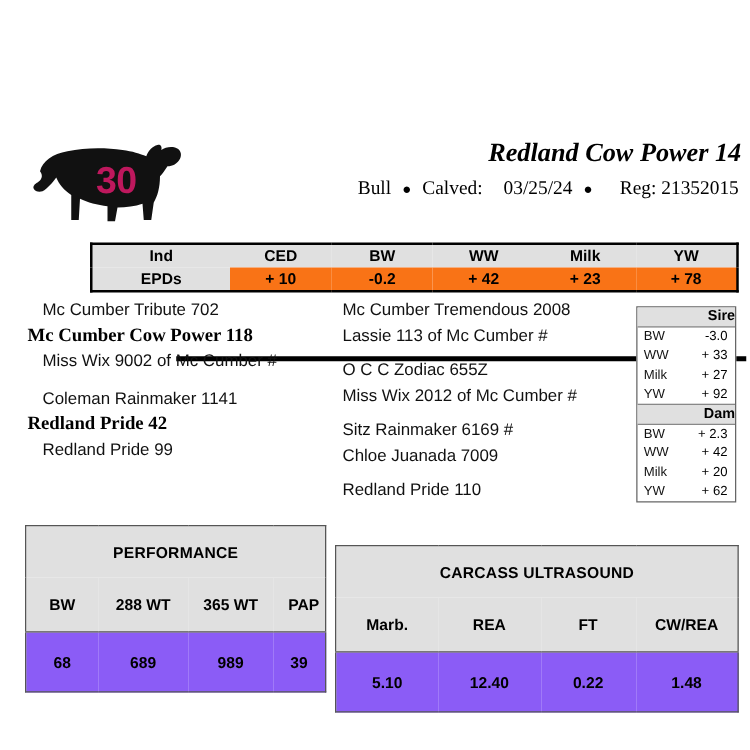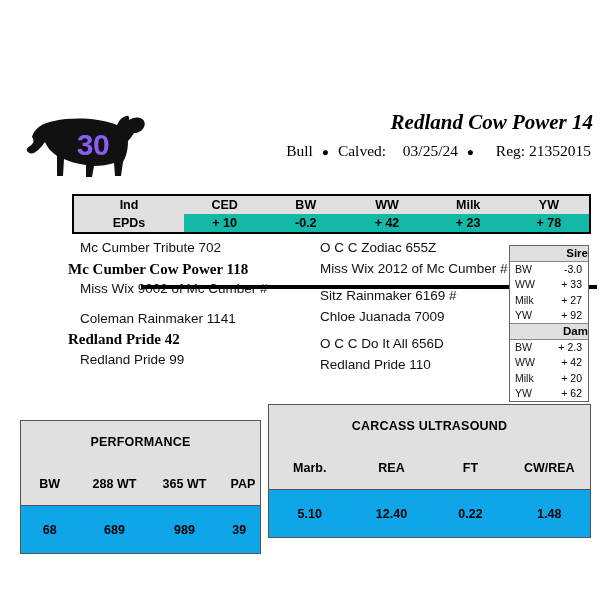--- a/index.html
+++ b/index.html
@@ -31,21 +31,21 @@
   #lot-number {
     position: absolute;
     left: 0; top: 0;
     width: 142px; height: 78px;
     display: flex;
     align-items: center;
     justify-content: center;
     font-family: "Liberation Sans", sans-serif;
     font-weight: bold;
     font-size: 30px;
-    color: #8b5cf6;
+    color: #be185d;
     letter-spacing: -0.5px;
     padding-left: 8px;
     box-sizing: border-box;
   }
   #title-block {
     position: absolute;
     left: 165px; top: 0;
     width: 432px;
     text-align: right;
   }
@@ -90,41 +90,40 @@
   #epd-table td {
     padding: 0;
     height: 18px;
     font-size: 12.5px;
     font-weight: bold;
     text-align: center;
     font-family: "Liberation Sans", sans-serif;
   }
   #epd-table .lbl-col { width: 110px; background: #e0e0e0; }
   #epd-table tr.hdr td { background: #e0e0e0; }
-  #epd-table tr.val td { background: #14b8a6; }
+  #epd-table tr.val td { background: #f97316; }
   #epd-table tr.val td.lbl-col { background: #e0e0e0; }
 
   
   #ped-left {
     position: absolute;
     left: 22px; top: 238px;
     width: 252px;
   }
   #ped-center {
     position: absolute;
     left: 274px; top: 238px;
     width: 232px;
   }
   .ped-line {
     font-family: "Liberation Sans", sans-serif;
     font-size: 13.5px;
     line-height: 20.5px;
     white-space: nowrap;
     color: #111111;
-    margin-left: 46px;
   }
   .ped-line.parent {
     font-family: "Liberation Serif", serif;
     font-weight: bold;
     font-size: 15px;
     color: #000000;
   }
   .ped-line.indent { padding-left: 12px; }
   .ped-gap { height: 9px; }
   #ped-center .ped-group { margin-bottom: 7px; }
@@ -182,27 +181,27 @@
     letter-spacing: 0.2px;
   }
   .data-table tr.col-row td {
     background: #e0e0e0;
     font-size: 12.5px;
     font-weight: bold;
     height: 19px;
     border-bottom: 1px solid #555555;
   }
   .data-table tr.data-row td {
-    background: #0ea5e9;
+    background: #8b5cf6;
     font-size: 12.5px;
     font-weight: bold;
     height: 23px;
   }
   #performance-table { left: 20px; top: 420px; width: 240px; }
-  #carcass-table { left: 268px; top: 404px; width: 322px; }
+  #carcass-table { left: 268px; top: 436px; width: 322px; }
 </style>
 </head>
 <body>
 
 <div id="header">
 
   <div id="bull-logo">
     <svg viewBox="0 0 142 78" xmlns="http://www.w3.org/2000/svg" aria-hidden="true">
       <path fill="#111111" d="M14,31 C16,23 24,17 36,15 C50,12 66,12 80,14
         C88,15 94,17 99,19 C101,14 104,11 108,10 C110,9 112,11 111,14
@@ -259,29 +258,32 @@
   <div class="ped-line parent">Mc Cumber Cow Power 118</div>
   <div class="ped-line indent">Miss Wix 9002 of Mc Cumber #</div>
   <div class="ped-gap"></div>
   <div class="ped-line indent">Coleman Rainmaker 1141</div>
   <div class="ped-line parent">Redland Pride 42</div>
   <div class="ped-line indent">Redland Pride 99</div>
 </div>
 
 <div id="ped-center">
   <div class="ped-group">
+    <div class="ped-line">Mc Cumber Tremendous 2008</div>
+    <div class="ped-line">Lassie 113 of Mc Cumber #</div>
+  </div>
+  <div class="ped-group">
     <div class="ped-line">O C C Zodiac 655Z</div>
     <div class="ped-line">Miss Wix 2012 of Mc Cumber #</div>
   </div>
   <div class="ped-group">
     <div class="ped-line">Sitz Rainmaker 6169 #</div>
     <div class="ped-line">Chloe Juanada 7009</div>
   </div>
   <div class="ped-group">
-    <div class="ped-line">O C C Do It All 656D</div>
     <div class="ped-line">Redland Pride 110</div>
   </div>
 </div>
 
 <div id="sire-dam-box">
   <div class="sd-head first">Sire</div>
   <div class="sd-row">
     <span class="k">BW</span>
     <span class="v">-3.0</span>
   </div>

